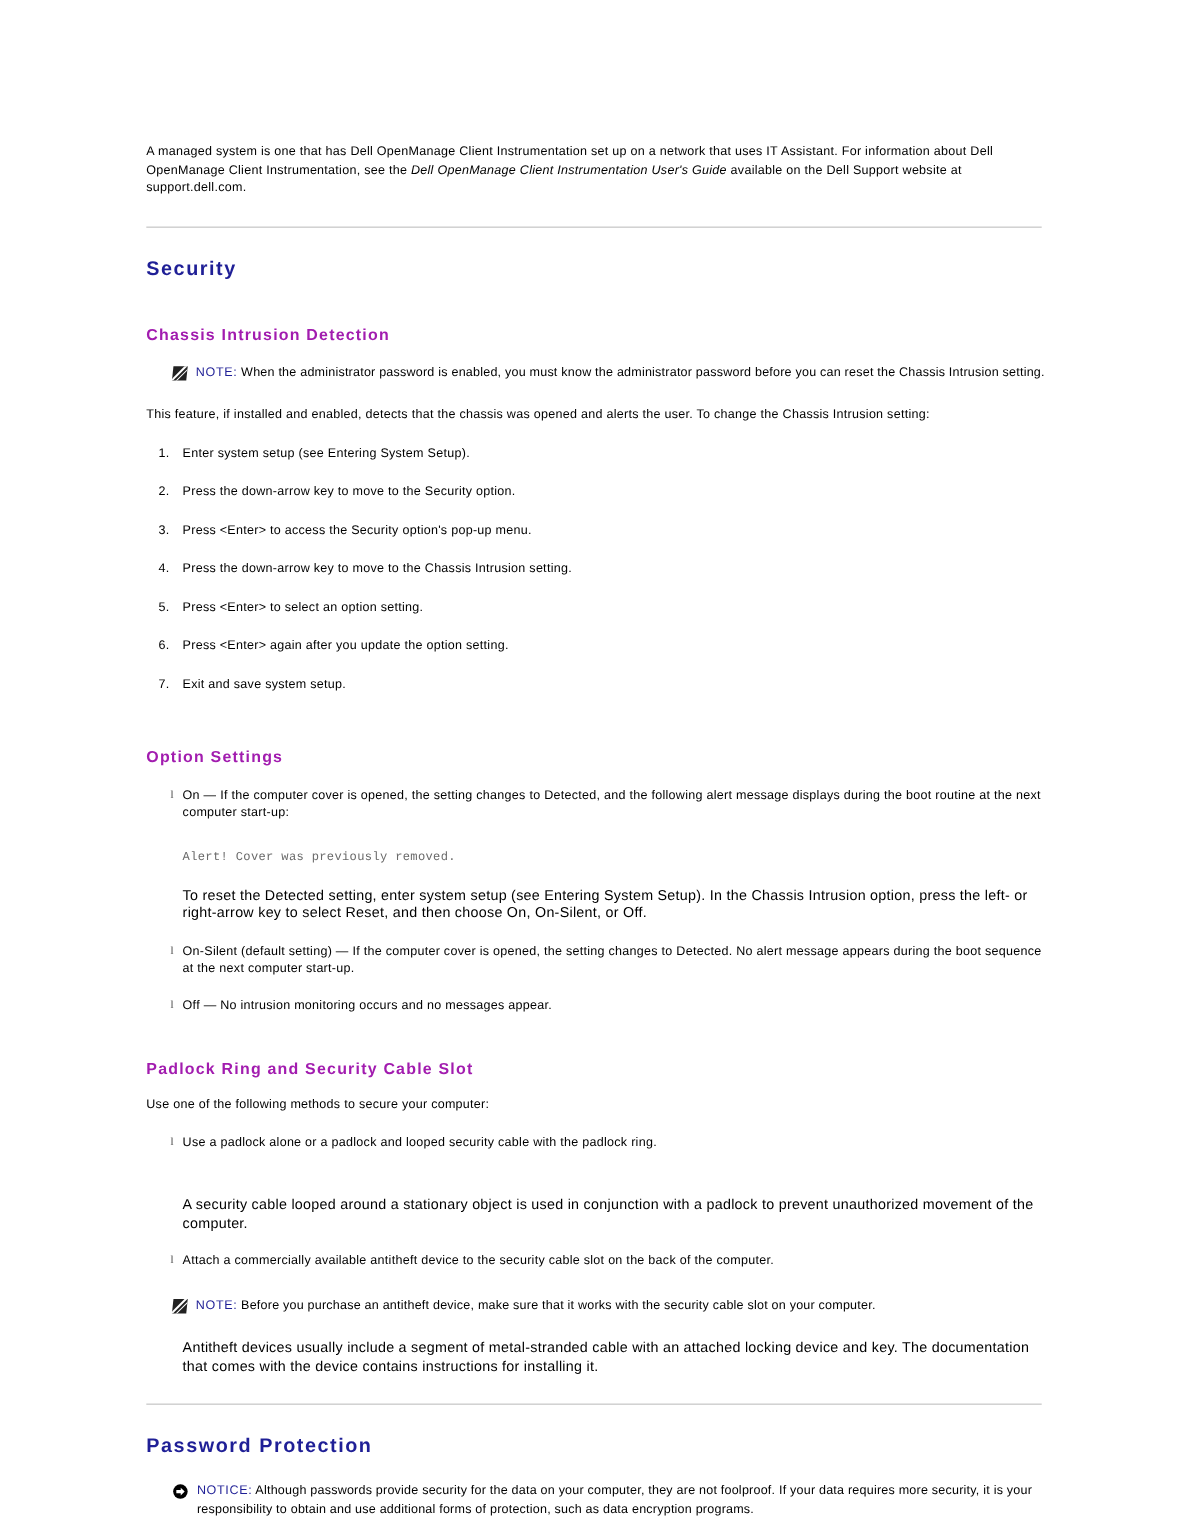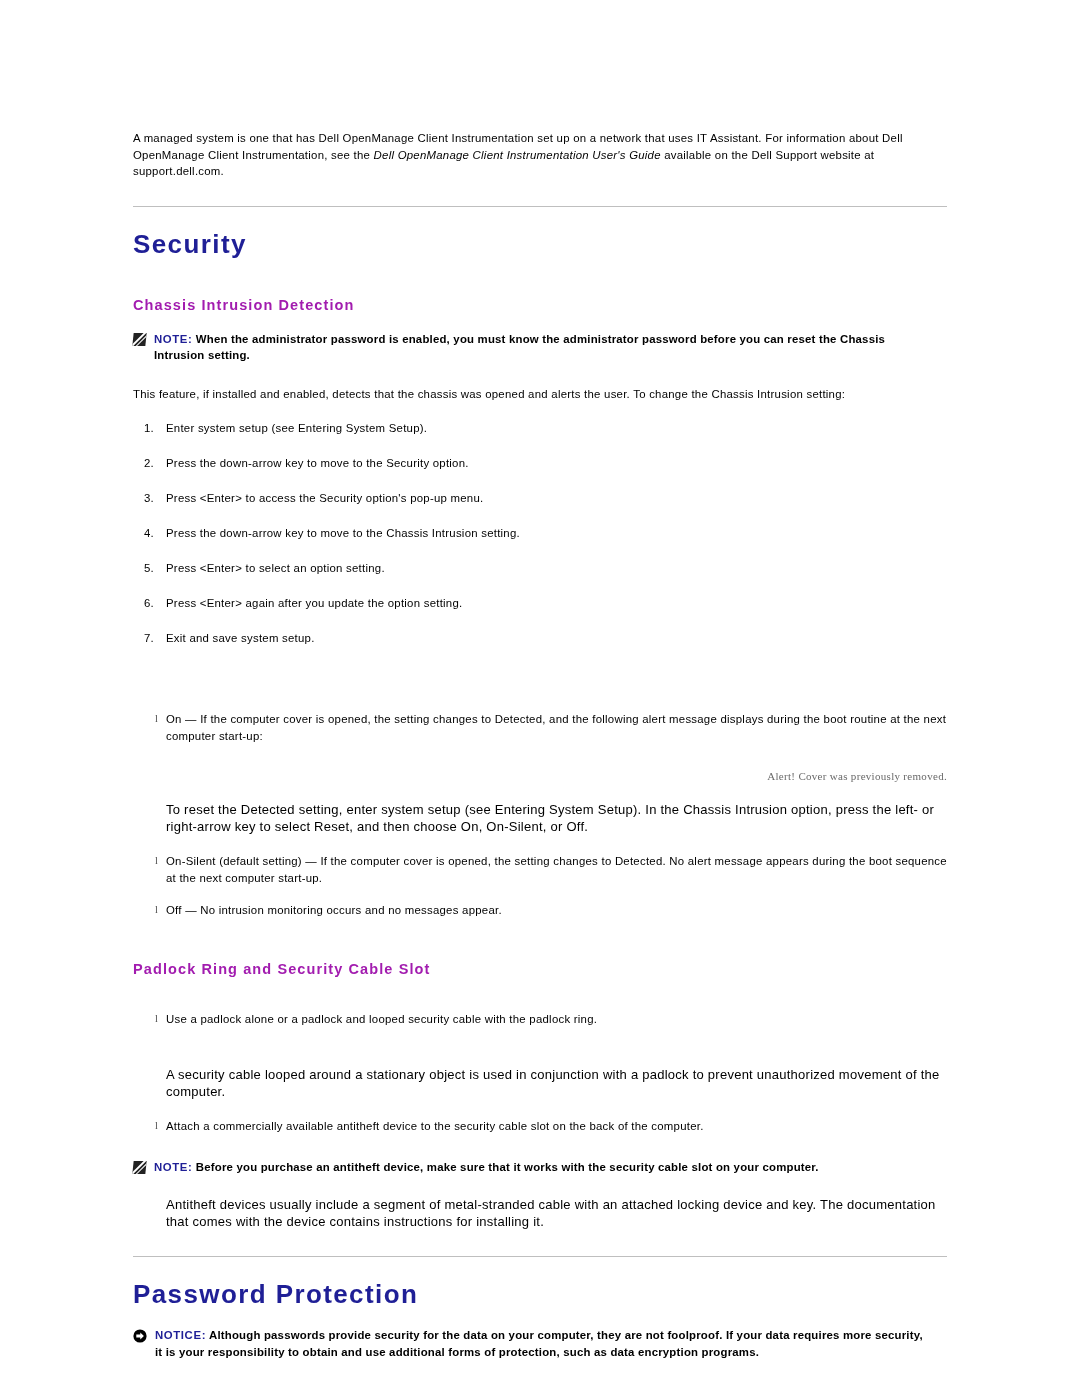--- a/index.html
+++ b/index.html
@@ -46,43 +46,42 @@
   hr.divider {
     border: none;
     border-top: 1px solid #bfbfbf;
     margin: 0;
     height: 0;
     width: 814px;
   }
 
   
   h1.h-major {
-    font-size: 26px;
+    font-size: 18px;
     font-weight: bold;
     color: #1f1f96;
     letter-spacing: 1.4px;
     margin: 0;
     line-height: 26px;
   }
   h2.h-sub {
     font-size: 14.5px;
     font-weight: bold;
     color: #a21caf;
     letter-spacing: 1.1px;
     margin: 0;
     line-height: 20px;
   }
 
   
   .callout {
     display: flex;
     align-items: flex-start;
-    margin-left: 0;
+    margin-left: 24px;
     width: 800px;
-    font-weight: bold;
   }
   .callout .cotext {
     font-size: 11.4px;
     line-height: 16.5px;
     letter-spacing: 0.2px;
     margin-left: 8px;
     flex: 1;
   }
   .co-label {
     color: #1f1f96;
@@ -163,28 +162,27 @@
     color: #444;
   }
   .sub-para {
     font-size: 13px;
     line-height: 16.5px;
     letter-spacing: 0.25px;
     padding-left: 33px;
     margin: 0;
   }
   .mono {
-    font-family: Liberation Serif, serif;
+    font-family: Liberation Mono, monospace;
     font-size: 11px;
     color: #6a6a6a;
     letter-spacing: 0.3px;
     padding-left: 33px;
     margin: 0;
     line-height: 16px;
-    text-align: right;
   }
   .sp-6  { height: 6px; }
   .sp-8  { height: 8px; }
   .sp-14 { height: 14px; }
   .sp-16 { height: 16px; }
   .sp-18 { height: 18px; }
   .sp-20 { height: 20px; }
   .sp-22 { height: 22px; }
   .sp-24 { height: 24px; }
   .sp-26 { height: 26px; }
@@ -228,20 +226,21 @@
       <li><span class="num">2.</span><span>Press the down-arrow key to move to the Security option.</span></li>
       <li><span class="num">3.</span><span>Press &lt;Enter&gt; to access the Security option's pop-up menu.</span></li>
       <li><span class="num">4.</span><span>Press the down-arrow key to move to the Chassis Intrusion setting.</span></li>
       <li><span class="num">5.</span><span>Press &lt;Enter&gt; to select an option setting.</span></li>
       <li><span class="num">6.</span><span>Press &lt;Enter&gt; again after you update the option setting.</span></li>
       <li><span class="num">7.</span><span>Exit and save system setup.</span></li>
     </ol>
 
     <div class="sp-30"></div>
 
+    <h2 class="h-sub">Option Settings</h2>
 
     <div class="sp-16"></div>
 
     <ul class="dell-bullets">
       <li><span class="bullet">l</span><span>On — If the computer cover is opened, the setting changes to Detected, and the following alert message displays during the boot routine at the next computer start-up:</span></li>
     </ul>
 
     <div class="sp-8"></div>
 
     <p class="mono">Alert! Cover was previously removed.</p>
@@ -256,20 +255,21 @@
       <li><span class="bullet">l</span><span>On-Silent (default setting) — If the computer cover is opened, the setting changes to Detected. No alert message appears during the boot sequence at the next computer start-up.</span></li>
       <li><span class="bullet">l</span><span>Off — No intrusion monitoring occurs and no messages appear.</span></li>
     </ul>
 
     <div class="sp-24"></div>
 
     <h2 class="h-sub">Padlock Ring and Security Cable Slot</h2>
 
     <div class="sp-14"></div>
 
+    <p class="body-text">Use one of the following methods to secure your computer:</p>
 
     <div class="sp-18"></div>
 
     <ul class="dell-bullets">
       <li><span class="bullet">l</span><span>Use a padlock alone or a padlock and looped security cable with the padlock ring.</span></li>
     </ul>
 
     <div class="sp-6"></div>
 
 

